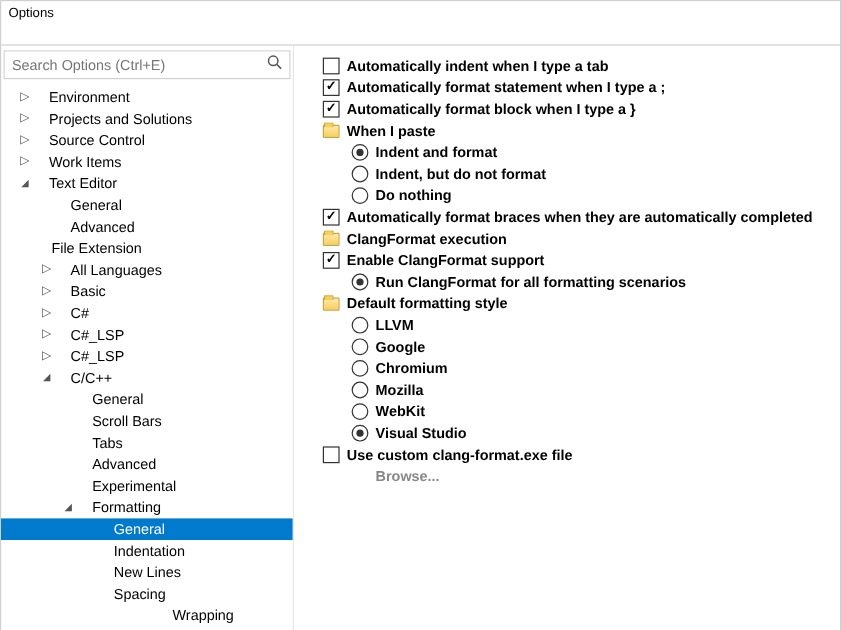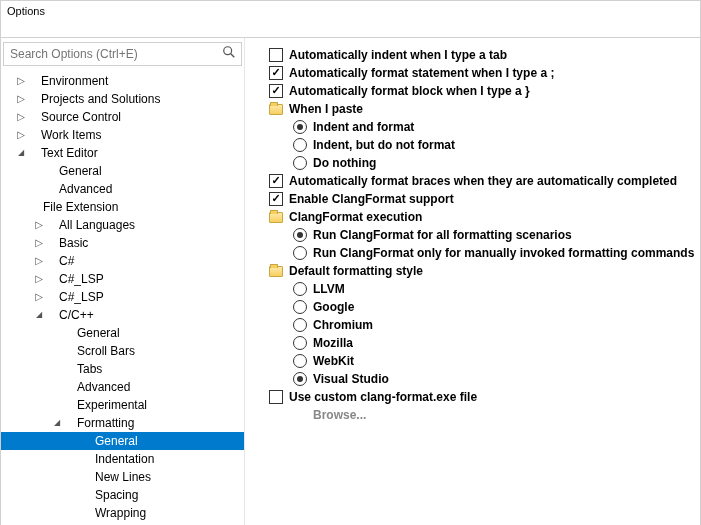--- a/index.html
+++ b/index.html
@@ -145,21 +145,21 @@
             <span class="label">Indentation</span>
           </div>
           <div class="tree-row" style="padding-left: 68px;">
             <span class="arrow blank">▷</span>
             <span class="label">New Lines</span>
           </div>
           <div class="tree-row" style="padding-left: 68px;">
             <span class="arrow blank">▷</span>
             <span class="label">Spacing</span>
           </div>
-          <div class="tree-row" style="padding-left: 68px;">
+          <div class="tree-row" style="padding-left: 68px; justify-content: center;">
             <span class="arrow blank">▷</span>
             <span class="label">Wrapping</span>
           </div>
           <div class="tree-row" style="padding-left: 50px;">
             <span class="arrow blank">▷</span>
             <span class="label">View</span>
           </div>
         </div>
     </div>
 
@@ -190,35 +190,31 @@
         </div>
         <div class="row indent-2">
           <span class="ctrl radio"></span>
           <span>Do nothing</span>
         </div>
         <div class="row indent-1">
           <span class="ctrl checkbox checked"></span>
           <span>Automatically format braces when they are automatically completed</span>
         </div>
         <div class="row indent-1">
-          <span class="ctrl checkbox checked"></span>
-          <span>Enable ClangFormat support</span>
-        </div>
-        <div class="row indent-1">
           <span class="folder"></span>
           <span>ClangFormat execution</span>
         </div>
+        <div class="row indent-1">
+          <span class="ctrl checkbox checked"></span>
+          <span>Enable ClangFormat support</span>
+        </div>
         <div class="row indent-2">
           <span class="ctrl radio checked"></span>
           <span>Run ClangFormat for all formatting scenarios</span>
         </div>
-        <div class="row indent-2">
-          <span class="ctrl radio"></span>
-          <span>Run ClangFormat only for manually invoked formatting commands</span>
-        </div>
         <div class="row indent-1">
           <span class="folder"></span>
           <span>Default formatting style</span>
         </div>
         <div class="row indent-2">
           <span class="ctrl radio"></span>
           <span>LLVM</span>
         </div>
         <div class="row indent-2">
           <span class="ctrl radio"></span>

